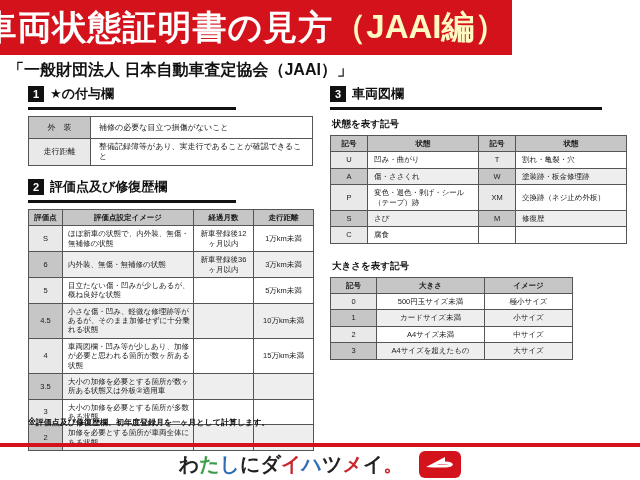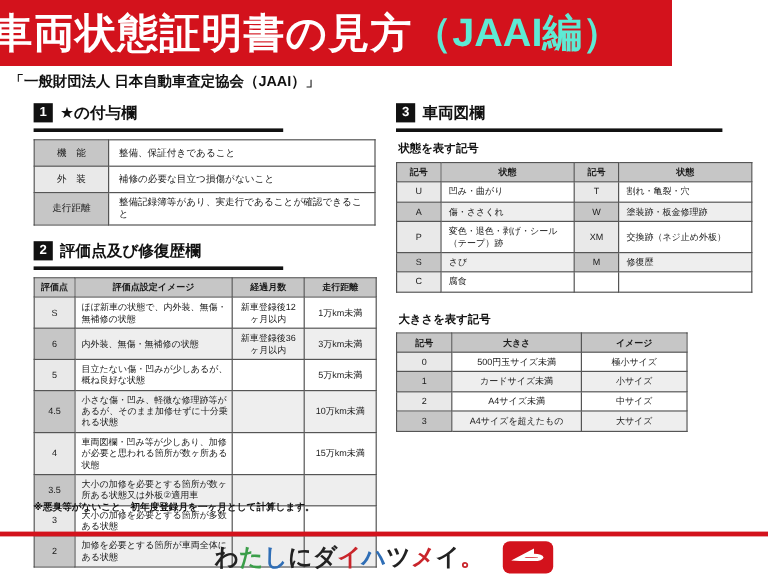--- a/index.html
+++ b/index.html
@@ -1,27 +1,27 @@
 <!DOCTYPE html>
 <html><head>
 <meta charset="utf-8">
 <style>
   * { margin:0; padding:0; box-sizing:border-box; }
   html,body { background:#ffffff; }
   body { font-family:"Liberation Sans","DejaVu Sans",sans-serif; color:#1a1a1a; }
   .page { position:relative; width:640px; height:480px; background:#fff; overflow:hidden; }
 
   
-  .banner { position:absolute; left:0; top:0; width:560px; height:55px;
+  .banner { position:absolute; left:0; top:0; width:512px; height:55px;
             background:#d3121c; display:flex; align-items:center;
-            padding:0 42px 0 20px; justify-content:flex-end; }
+            padding:0 42px 0 20px; justify-content:center; }
   .banner .ttl { color:#fff; font-size:34px; font-weight:bold; letter-spacing:1px; white-space:nowrap; }
-  .banner .ed  { color:#5eead4; font-size:33px; font-weight:bold; white-space:nowrap; }
-
-  .subtitle { position:absolute; left:8px; top:60px; font-size:12px; font-weight:bold; color:#111; }
+  .banner .ed  { color:#fef9c3; font-size:33px; font-weight:bold; white-space:nowrap; }
+
+  .subtitle { position:absolute; left:8px; top:60px; font-size:16px; font-weight:bold; color:#111; }
 
   
   .sec-head { display:flex; align-items:center; gap:6px; border-bottom:3px solid #111;
               padding-bottom:4px; margin-bottom:6px; }
   .badge { width:16px; height:16px; background:#111; color:#fff; font-size:11px; font-weight:bold;
            display:flex; align-items:center; justify-content:center; flex:0 0 auto; }
   .sec-title { font-size:13px; font-weight:bold; color:#111; white-space:nowrap; }
 
   .col-left  { position:absolute; left:28px;  top:85px; width:285px; }
   .col-right { position:absolute; left:330px; top:85px; width:300px; }
@@ -101,24 +101,20 @@
       <span class="badge">1</span>
       <span class="sec-title">★の付与欄</span>
     </div>
     <table class="t-awards">
       <colgroup>
           <col>
           <col>
         </colgroup>
       <tbody>
           <tr>
-            <td>機　能</td>
-            <td>整備、保証付きであること</td>
-          </tr>
-          <tr>
             <td>外　装</td>
             <td>補修の必要な目立つ損傷がないこと</td>
           </tr>
           <tr>
             <td>走行距離</td>
             <td>整備記録簿等があり、実走行であることが確認できること</td>
           </tr>
         </tbody>
     </table>
 
@@ -284,21 +280,21 @@
           <tr>
             <td>3</td>
             <td>A4サイズを超えたもの</td>
             <td>大サイズ</td>
           </tr>
         </tbody>
     </table>
   </div>
 
   <div class="notes">
-    <div>※悪臭等がないこと、初年度登録月を一ヶ月として計算します。</div>
+    <div>※評価点及び修復歴欄、初年度登録月を一ヶ月として計算します。</div>
   </div>
 
   <div class="red-rule"></div>
   <div class="footer">
     <span class="slogan" id="slogan"><span style="color: rgb(34, 34, 34);">わ</span><span style="color: rgb(58, 158, 73);">た</span><span style="color: rgb(47, 110, 182);">し</span><span style="color: rgb(34, 34, 34);">に</span><span style="color: rgb(34, 34, 34);">ダ</span><span style="color: rgb(201, 37, 43);">イ</span><span style="color: rgb(47, 110, 182);">ハ</span><span style="color: rgb(34, 34, 34);">ツ</span><span style="color: rgb(201, 37, 43);">メ</span><span style="color: rgb(34, 34, 34);">イ</span><span style="color: rgb(201, 37, 43);">。</span></span>
     <span class="brandgrp">
       <span class="dmark">
         <svg width="34" height="21" viewBox="0 0 34 21">
           <path fill="#ffffff" d="M3 13 L22 3 L22 7.5 Q29 7.5 30 10.5 Q29 13.5 22 13.5 L10 13.5 Z M14 10.8 L21 10.8 Q25 10.8 25.5 10.5 Q25 10.2 21 10.2 L15.3 10.2 Z"></path>
         </svg>

